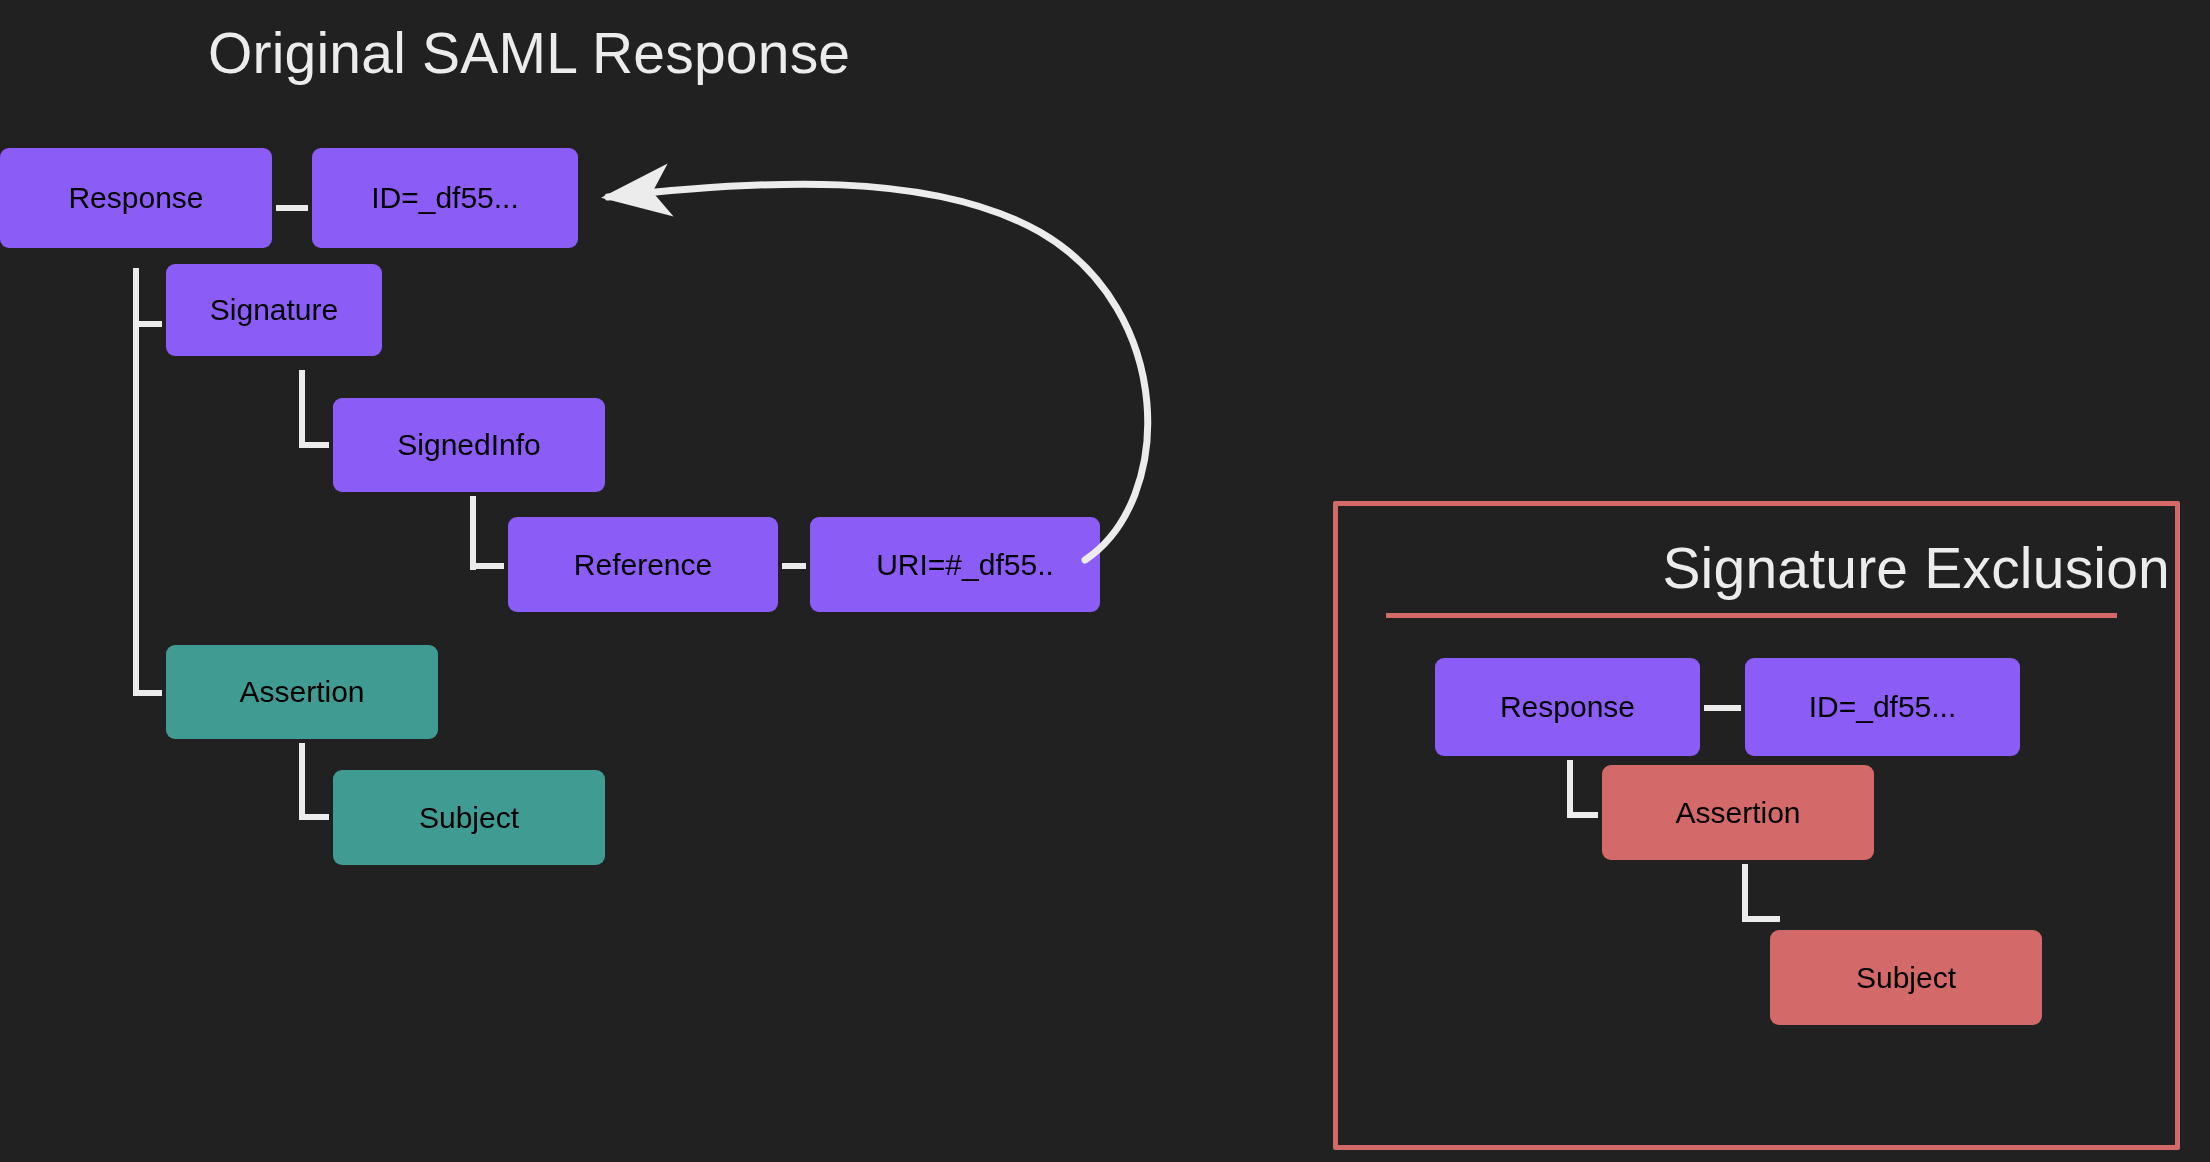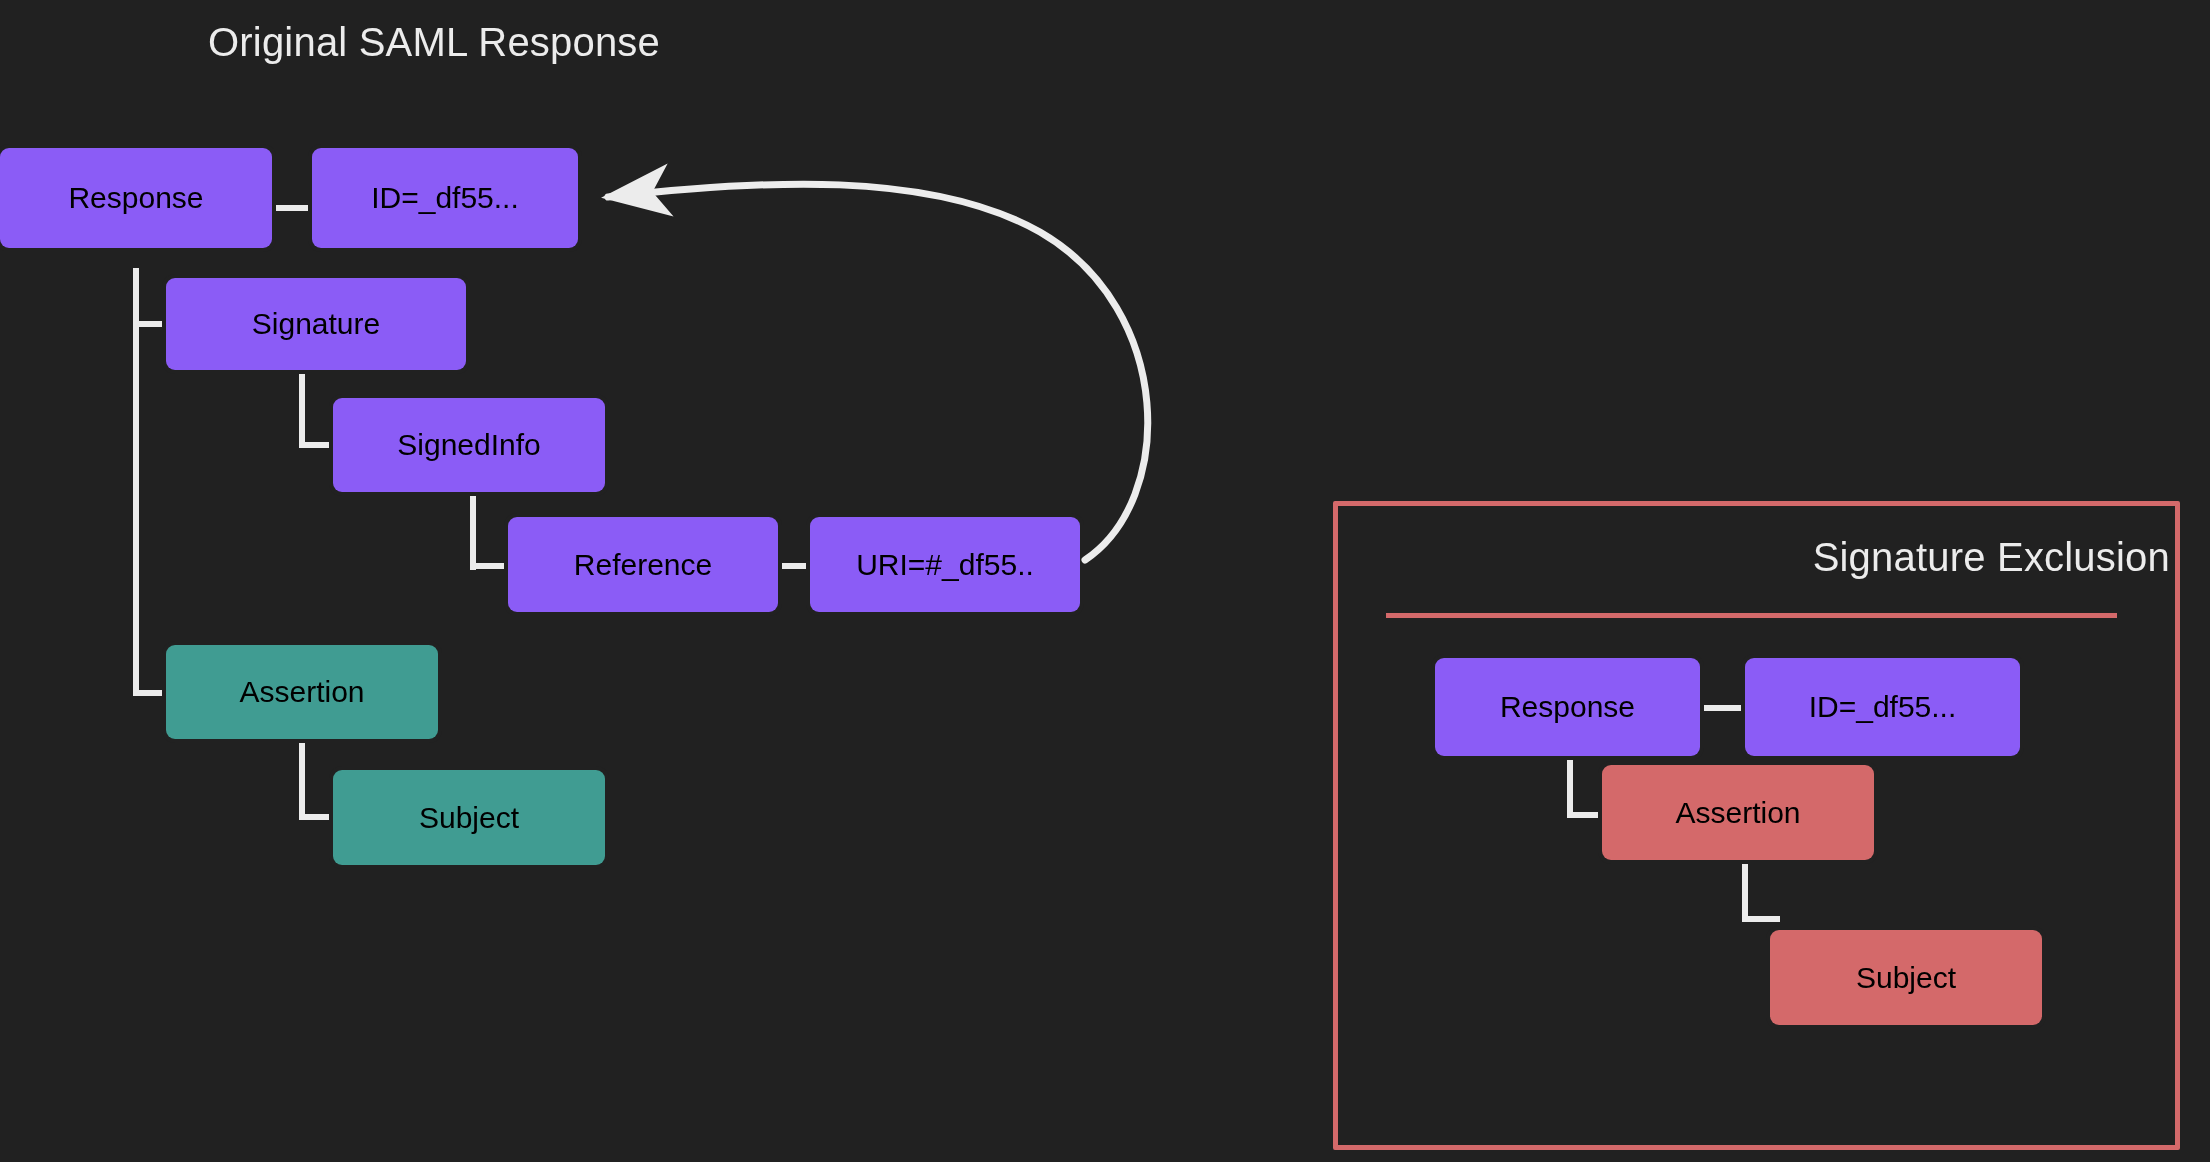--- a/index.html
+++ b/index.html
@@ -5,21 +5,21 @@
   html,body{margin:0;padding:0;background:#212121;}
   body{
     width:2210px;height:1162px;position:relative;overflow:hidden;
     font-family:"Liberation Sans","DejaVu Sans",sans-serif;
     background:#212121;
   }
   .canvas{position:absolute;inset:0;}
 
   
   .diagram-title{
-    position:absolute;color:#ececec;font-size:40px;font-weight:400;
+    position:absolute;color:#ececec;font-size:57px;font-weight:400;
     white-space:nowrap;letter-spacing:0.2px;
   }
   #title-left{left:208px;top:20px;}
   #panel-title-wrap{position:absolute;left:1333px;width:837px;top:535px;text-align:right;}
 
   
   .node{
     position:absolute;border-radius:9px;display:flex;align-items:center;
     justify-content:center;color:#000;font-size:30px;font-weight:400;
     box-shadow:0 0 0 4px #212121;white-space:nowrap;
@@ -67,27 +67,27 @@
 
   <div class="edge h" style="left:778px;top:563px;width:32px;"></div>
 
   <div class="edge v" style="left:299px;top:742px;height:78px;"></div>
   <div class="edge h" style="left:299px;top:814px;width:38px;"></div>
 
   <div class="node blue" style="left:0px;top:148px;width:272px;height:100px;">Response</div>
 
   <div class="node blue" style="left:312px;top:148px;width:266px;height:100px;">ID=_df55...</div>
 
-  <div class="node blue" style="left:166px;top:278px;width:300px;height:92px;">Signature</div>
+  <div class="node blue" style="left:166px;top:264px;width:216px;height:92px;">Signature</div>
 
   <div class="node blue" style="left:333px;top:398px;width:272px;height:94px;">SignedInfo</div>
 
   <div class="node blue" style="left:508px;top:517px;width:270px;height:95px;">Reference</div>
 
-  <div class="node blue" style="left:810px;top:517px;width:270px;height:95px;">URI=#_df55..</div>
+  <div class="node blue" style="left:810px;top:517px;width:270px;height:95px;padding-left:20px;">URI=#_df55..</div>
 
   <div class="node teal" style="left:166px;top:645px;width:272px;height:94px;">Assertion</div>
 
   <div class="node teal" style="left:333px;top:770px;width:272px;height:95px;">Subject</div>
 
   <svg id="curved-arrow" viewBox="0 0 2210 1162">
     <defs>
       <marker id="arrowhead" markerWidth="10" markerHeight="8" refX="9" refY="4" orient="auto" markerUnits="strokeWidth">
         <path d="M10,4 L0,0.2 L2.6,4 L0,7.8 Z" fill="#ececec"></path>
       </marker>

